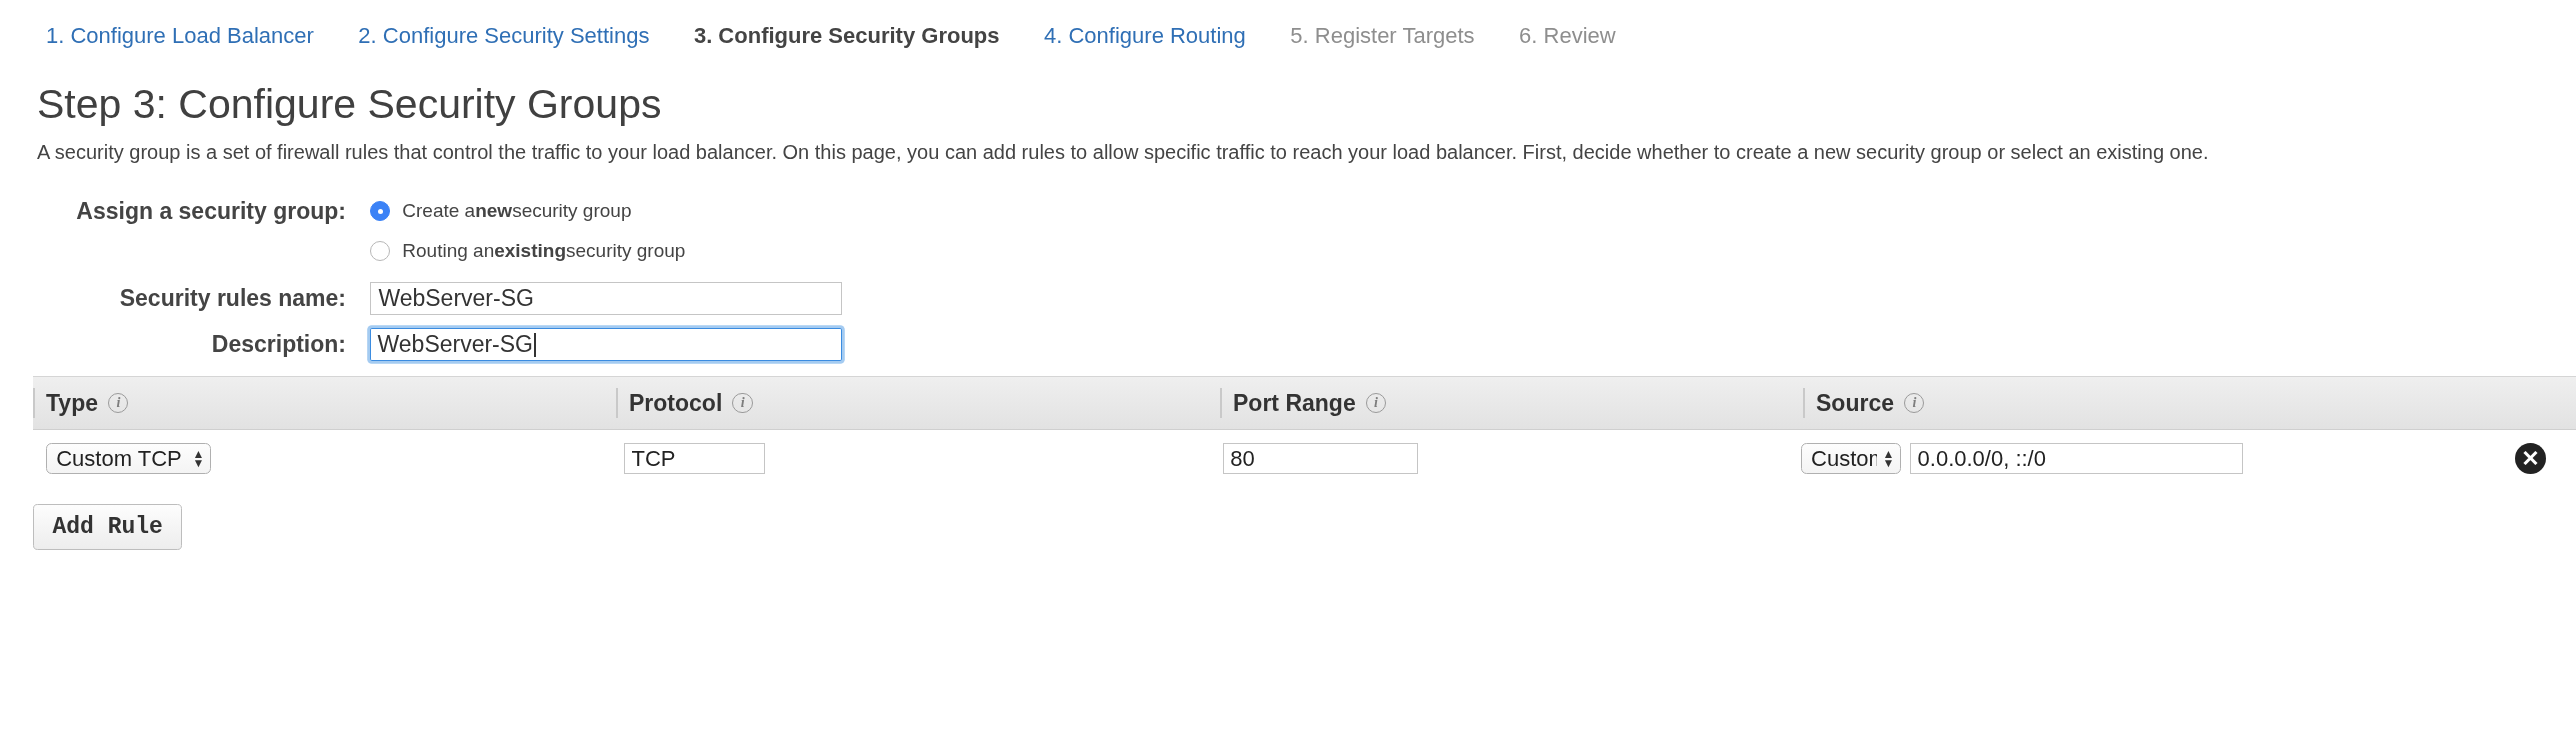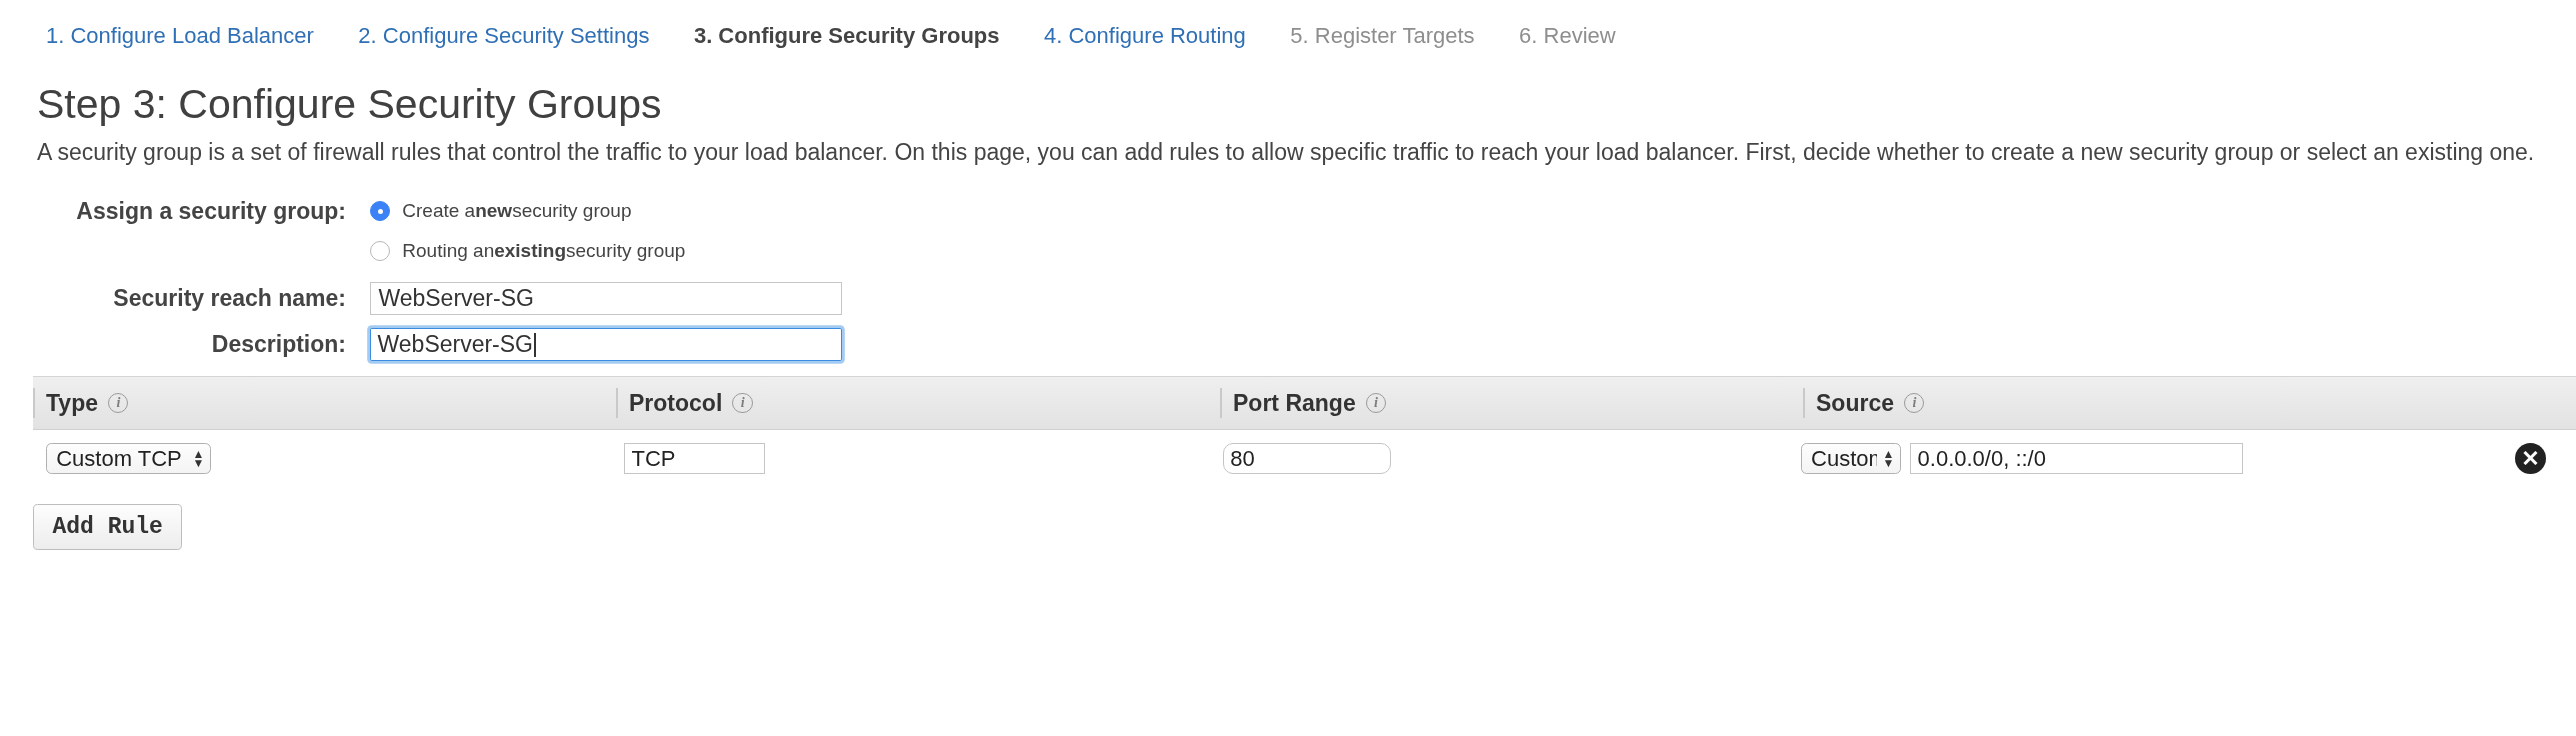--- a/index.html
+++ b/index.html
@@ -50,21 +50,21 @@
 
   
   .page-heading {
     font-size: 41px;
     font-weight: normal;
     color: #404040;
     margin: 20.3px 0 0 37px;
     line-height: 50px;
   }
   .page-desc {
-    font-size: 23px;
+    font-size: 20px;
     line-height: 35px;
     color: #444444;
     margin: 5.5px 0 0 37px;
     max-width: 2515px;
   }
 
   
   .form-area { margin-top: 28px; }
   .form-row {
     display: flex;
@@ -268,21 +268,21 @@
     background: #ffffff;
     box-sizing: border-box;
     font-size: 22px;
     line-height: 30px;
     color: #222222;
     padding: 0 6.5px;
     display: flex;
     align-items: center;
   }
   .in-proto  { width: 141px; }
-  .in-port   { width: 168px; border-radius: 10px; }
+  .in-port   { width: 195px; }
   .in-source { width: 333px; }
 
   .delete-btn {
     width: 31px;
     height: 31px;
     border-radius: 50%;
     background: #222222;
     color: #ffffff;
     display: inline-flex;
     align-items: center;
@@ -364,21 +364,21 @@
       <label class="radio-opt">
         <span class="radio-dot"></span>
         <span>Routing an </span>
           <b>existing</b>
           <span> security group</span>
       </label>
     </div>
   </div>
 
   <div class="form-row" style="margin-top:20.3px;">
-    <div class="form-label">Security reach name:</div>
+    <div class="form-label">Security rules name:</div>
     <div class="form-control">
       <div class="text-input w-big">
         <span>WebServer-SG</span>
       </div>
     </div>
   </div>
 
   <div class="form-row" style="margin-top:9.2px;">
     <div class="form-label">Description:</div>
     <div class="form-control">

